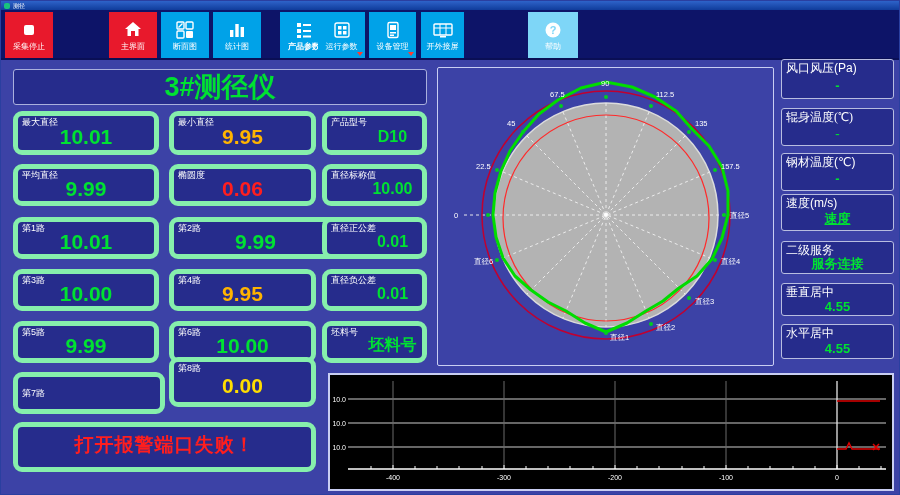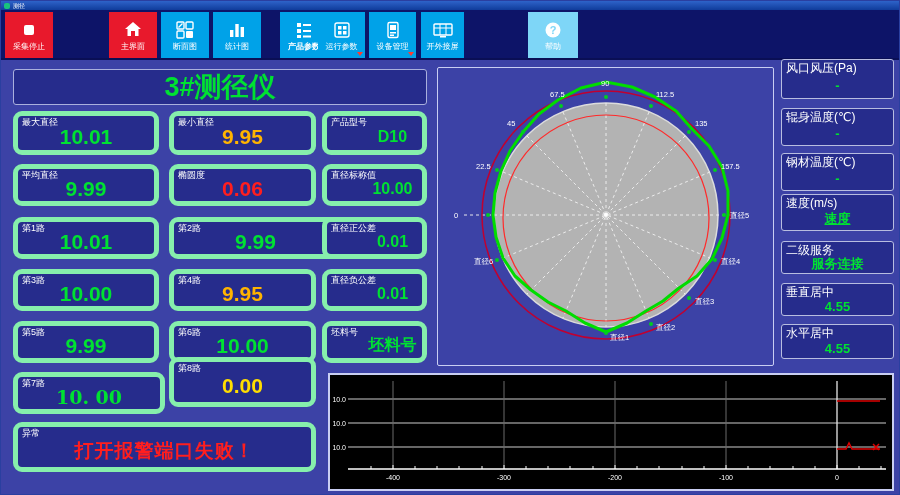--- a/index.html
+++ b/index.html
@@ -228,29 +228,27 @@
     <span class="blabel">第6路</span>
     <span class="bvalue green">10.00</span>
   </div>
   <div class="box" style="left:321px;top:320px;width:105px;height:42px;">
     <span class="blabel">坯料号</span>
     <span class="bvalue small green">坯料号</span>
   </div>
 
   <div class="box" style="left:12px;top:371px;width:152px;height:42px;">
     <span class="blabel">第7路</span>
-    <span class="bvalue serif green">10. 00</span>
   </div>
   <div class="box" style="left:168px;top:356px;width:147px;height:50px;">
     <span class="blabel">第8路</span>
     <span class="bvalue yellow">0.00</span>
   </div>
 
   <div class="box" style="left:12px;top:421px;width:303px;height:50px;">
-    <span class="blabel">异常</span>
     <span class="bvalue err redtx">打开报警端口失败！</span>
   </div>
 
   <div class="polar-panel">
     <svg width="335" height="297" viewBox="0 0 335 297">
 
       <circle cx="168" cy="147" r="112" fill="#b3b3b3" stroke="#dcdcdc" stroke-width="1.5"></circle>
 
       <g stroke="#efefef" stroke-width="1" stroke-dasharray="3,3" opacity="0.95">
         <line x1="26" y1="147" x2="298" y2="147"></line>
@@ -306,21 +304,21 @@
         <text x="172" y="272">直径1</text>
         <text x="36" y="196">直径6</text>
       </g>
     </svg>
   </div>
 
   <div class="rpanel" style="top:58px;height:40px;">
     <span class="blabel">风口风压(Pa)</span>
     <span class="bvalue green">-</span>
   </div>
-  <div class="rpanel" style="top:107px;height:38px;">
+  <div class="rpanel" style="top:107px;height:38px;font-family:Liberation Serif, serif;">
     <span class="blabel">辊身温度(℃)</span>
     <span class="bvalue green">-</span>
   </div>
   <div class="rpanel" style="top:152px;height:38px;">
     <span class="blabel">钢材温度(℃)</span>
     <span class="bvalue green">-</span>
   </div>
   <div class="rpanel" style="top:193px;height:37px;">
     <span class="blabel">速度(m/s)</span>
     <span class="bvalue green link">速度</span>

